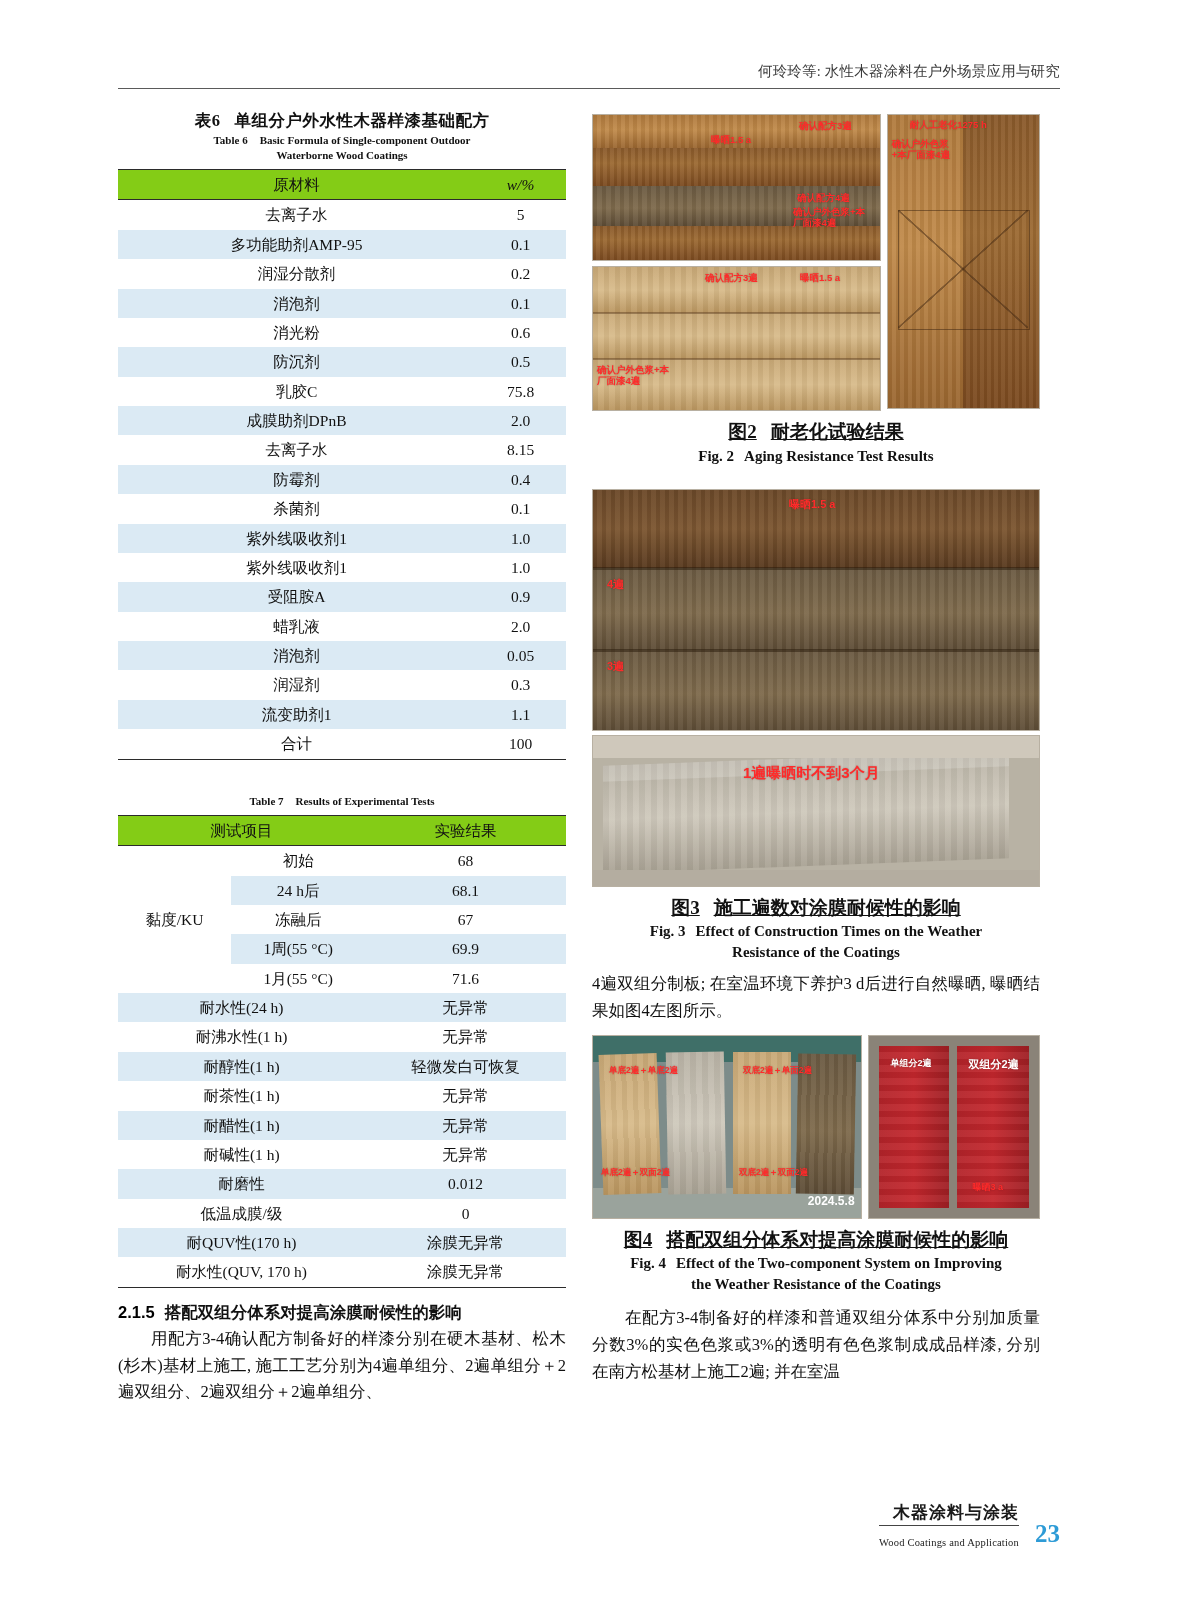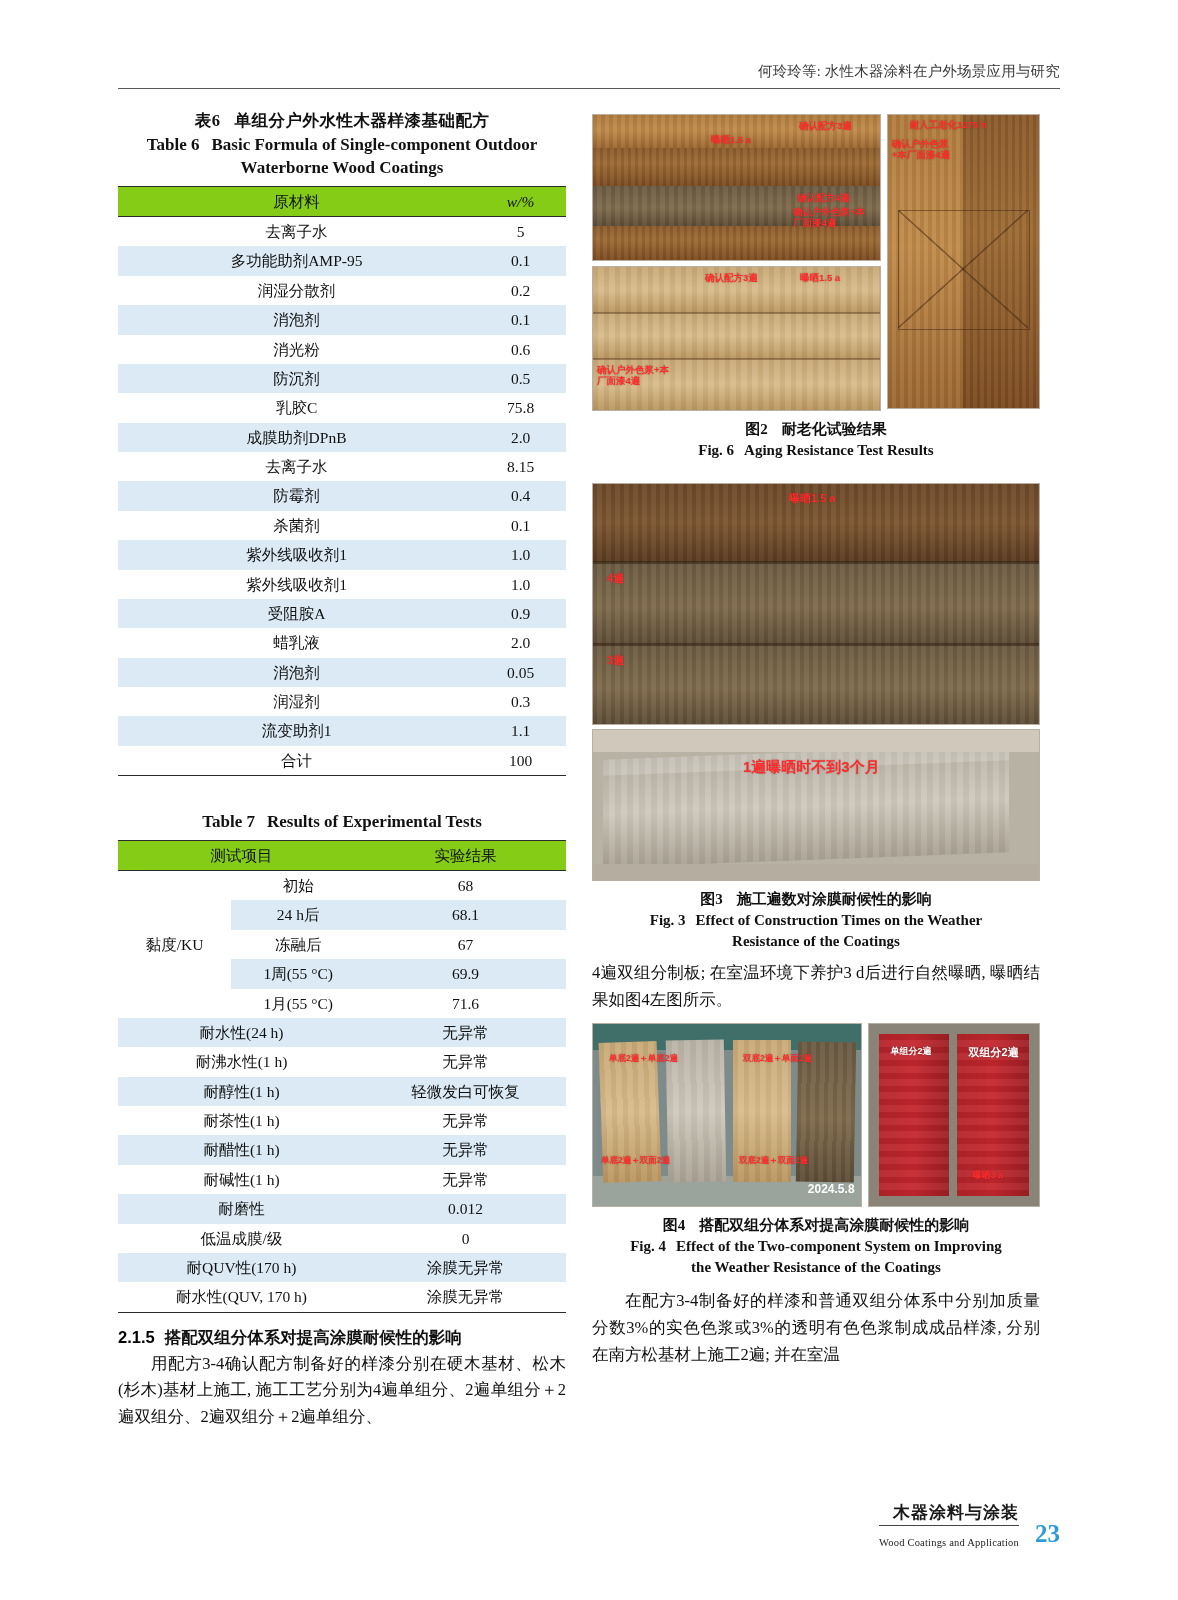--- a/index.html
+++ b/index.html
@@ -60,21 +60,21 @@
     line-height: 1.38;
     margin-bottom: 6px;
   }
   .tbl-cap .cn {
     font-size: 16.5px;
     font-weight: bold;
     letter-spacing: .5px;
   }
   .tbl-cap .cn .lbl { margin-right: 14px; }
   .tbl-cap .en {
-    font-size: 17px;
+    font-size: 11px;
     font-weight: bold;
     font-family: "Liberation Serif", serif;
   }
   .tbl-cap .en .lbl { margin-right: 12px; }
 
   
   table.data {
     width: 100%;
     border-collapse: collapse;
     font-size: 15.5px;
@@ -106,22 +106,23 @@
   }
 
   
   .fig-block { margin-top: 4px; }
   .fig-cap {
     text-align: center;
     line-height: 1.4;
     margin-top: 8px;
   }
   .fig-cap .cn {
-    font-size: 15px;
-    font-weight: bold;
+    font-size: 19px;
+    font-weight: bold;
+    text-decoration: underline;
   }
   .fig-cap .cn .lbl { margin-right: 14px; }
   .fig-cap .en {
     font-size: 15px;
     font-weight: bold;
   }
   .fig-cap .en .lbl { margin-right: 10px; }
 
   .photo {
     position: relative;
@@ -463,21 +464,21 @@
           <div style="position:absolute; left:10px; top:95px; width:130px; height:118px; background:linear-gradient(to bottom right, transparent 49.4%, rgba(60,35,15,.45) 49.6%, rgba(60,35,15,.45) 50.4%, transparent 50.6%), linear-gradient(to bottom left, transparent 49.4%, rgba(60,35,15,.45) 49.6%, rgba(60,35,15,.45) 50.4%, transparent 50.6%);"></div>
           <div class="tag" style="left:22px; top:5px;">耐人工老化1275 h</div>
           <div class="tag" style="left:4px; top:24px; width:62px; white-space:normal;">确认户外色浆+本厂面漆4遍</div>
         </div>
       </div>
       <div class="fig-cap">
         <div class="cn">
           <span class="lbl">图2</span><span>耐老化试验结果</span>
         </div>
         <div class="en">
-          <span class="lbl">Fig. 6</span><span>Aging Resistance Test Results</span>
+          <span class="lbl">Fig. 2</span><span>Aging Resistance Test Results</span>
         </div>
       </div>
     </div>
 
     <div class="fig-block" style="margin-top:22px;">
       <div class="photo" style="height:240px;">
         <div style="position:absolute; left:0; top:0; right:0; height:78px;" class="wood-dark"></div>
         <div style="position:absolute; left:0; top:78px; right:0; height:82px;" class="wood-b"></div>
         <div style="position:absolute; left:0; top:160px; right:0; bottom:0;" class="wood-b"></div>
         <div style="position:absolute; left:0; top:77px; right:0; height:3px; background:rgba(40,25,10,.5);"></div>

